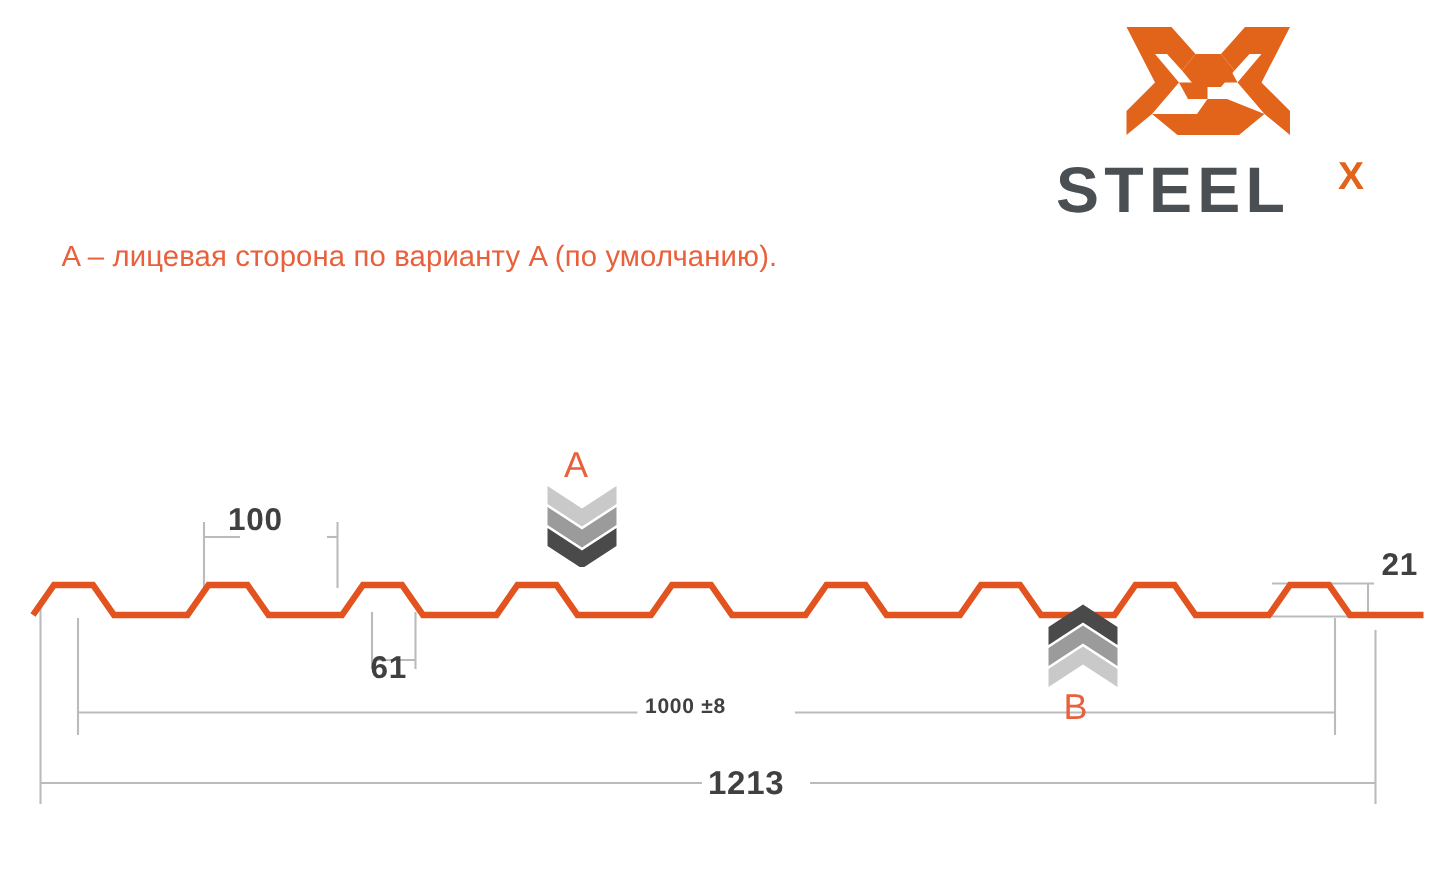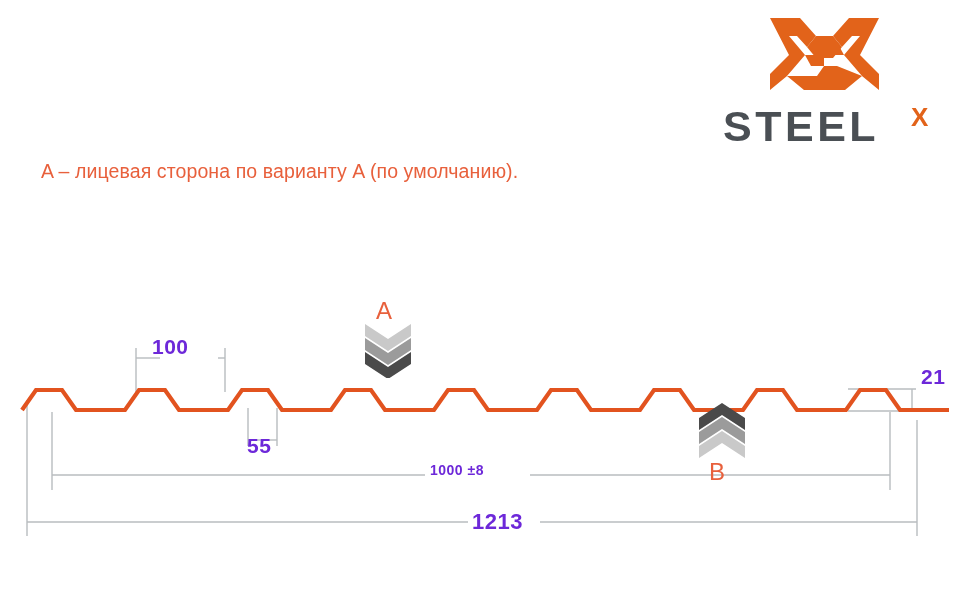--- a/index.html
+++ b/index.html
@@ -19,21 +19,20 @@
     overflow: hidden;
   }
 
   
   #logo-block {
     position: absolute;
     left: 700px;
     top: 14px;
     width: 240px;
     height: 135px;
-    margin-left: 19px;
   }
   #logo-mark {
     position: absolute;
     left: 48px;
     top: 0px;
     width: 115px;
     height: 80px;
   }
   #logo-wordmark {
     position: absolute;
@@ -60,21 +59,21 @@
     position: absolute;
     left: 0;
     top: 0;
     width: 970px;
     height: 593px;
   }
 
   
   .dim-text {
     position: absolute;
-    color: #6d28d9;
+    color: #404040;
     font-weight: bold;
     white-space: nowrap;
   }
   #dim-100 {
     left: 152px;
     top: 335px;
     font-size: 21px;
     letter-spacing: 0.5px;
   }
   #dim-35 {
@@ -185,21 +184,21 @@
               242,390 268,390 282,410 331,410
               345,390 371,390 385,410 434,410
               448,390 474,390 488,410 537,410
               551,390 577,390 591,410 640,410
               654,390 680,390 694,410 743,410
               757,390 783,390 797,410 846,410
               860,390 886,390 900,410 949,410"></polyline>
   </svg>
 
   <div class="dim-text" id="dim-100">100</div>
-  <div class="dim-text" id="dim-35">55</div>
+  <div class="dim-text" id="dim-35">61</div>
   <div class="dim-text" id="dim-21">21</div>
   <div class="dim-text" id="dim-1000">1000 ±8</div>
   <div class="dim-text" id="dim-1051">1213</div>
 
   <div class="marker-label" id="marker-a-label">A</div>
   <svg id="marker-a-arrows" viewBox="0 0 50 56">
     <path d="M2 2 L25 17 L48 2 L48 14 L25 29 L2 14 Z" fill="#c9c9c9"></path>
     <path d="M2 16 L25 31 L48 16 L48 28 L25 43 L2 28 Z" fill="#9b9b9b"></path>
     <path d="M2 30 L25 45 L48 30 L48 42 L25 57 L2 42 Z" fill="#4a4a4a"></path>
   </svg>

